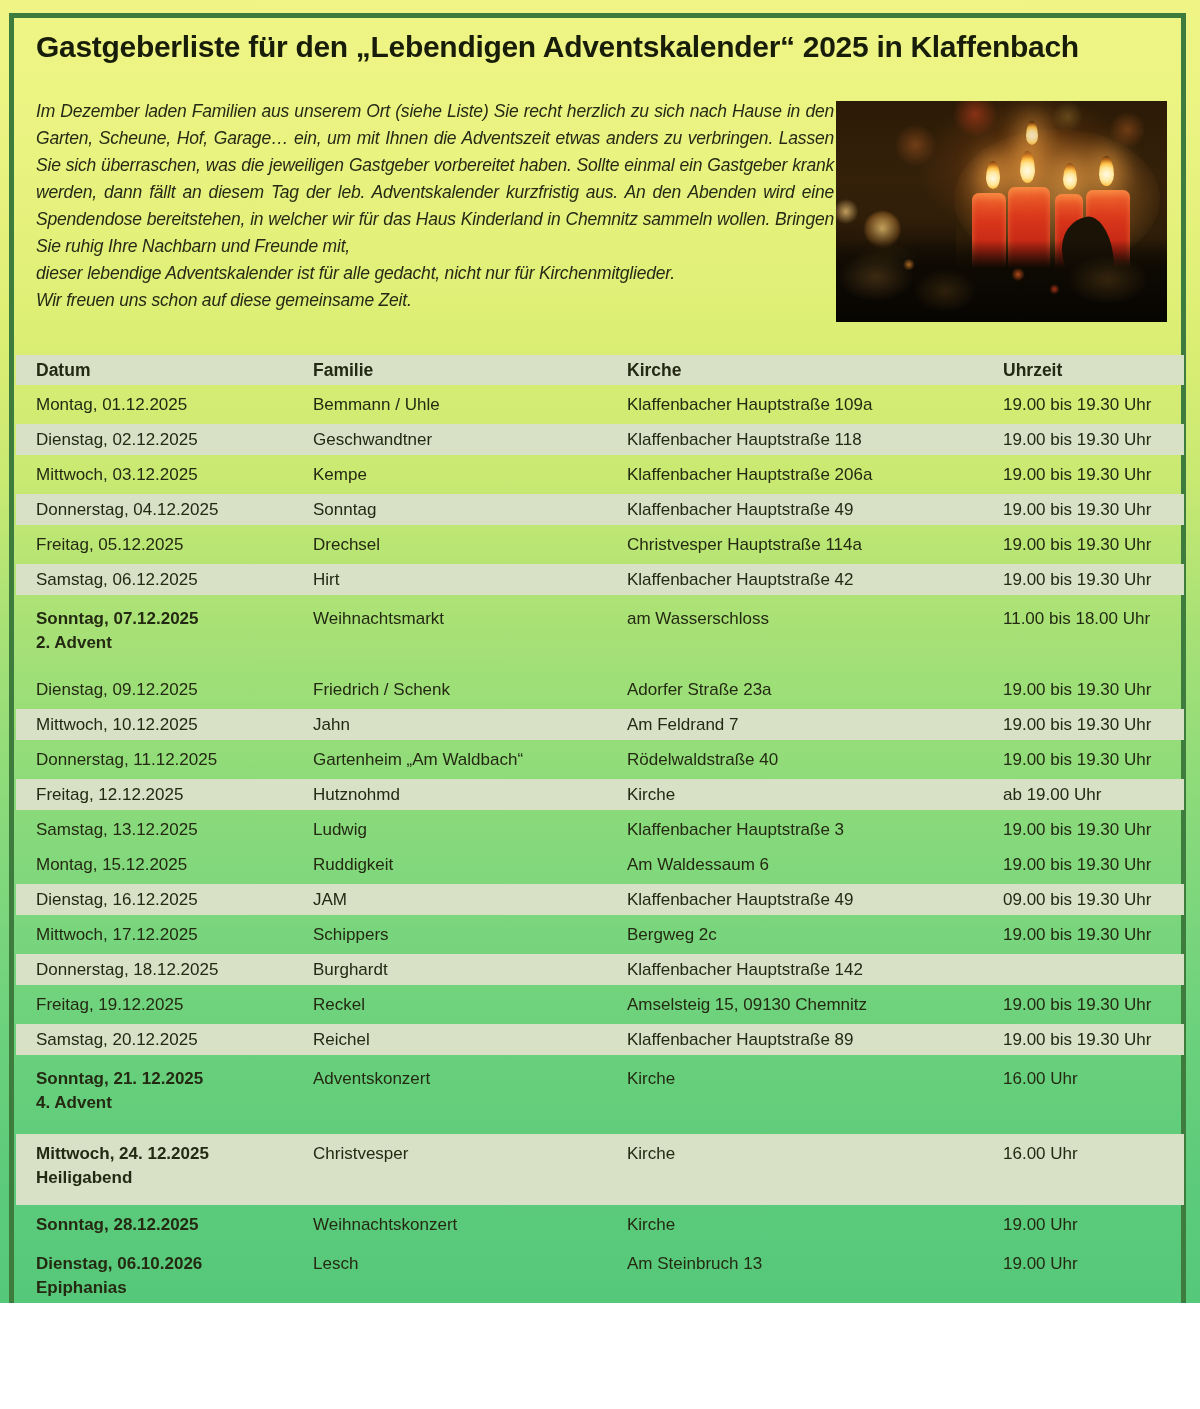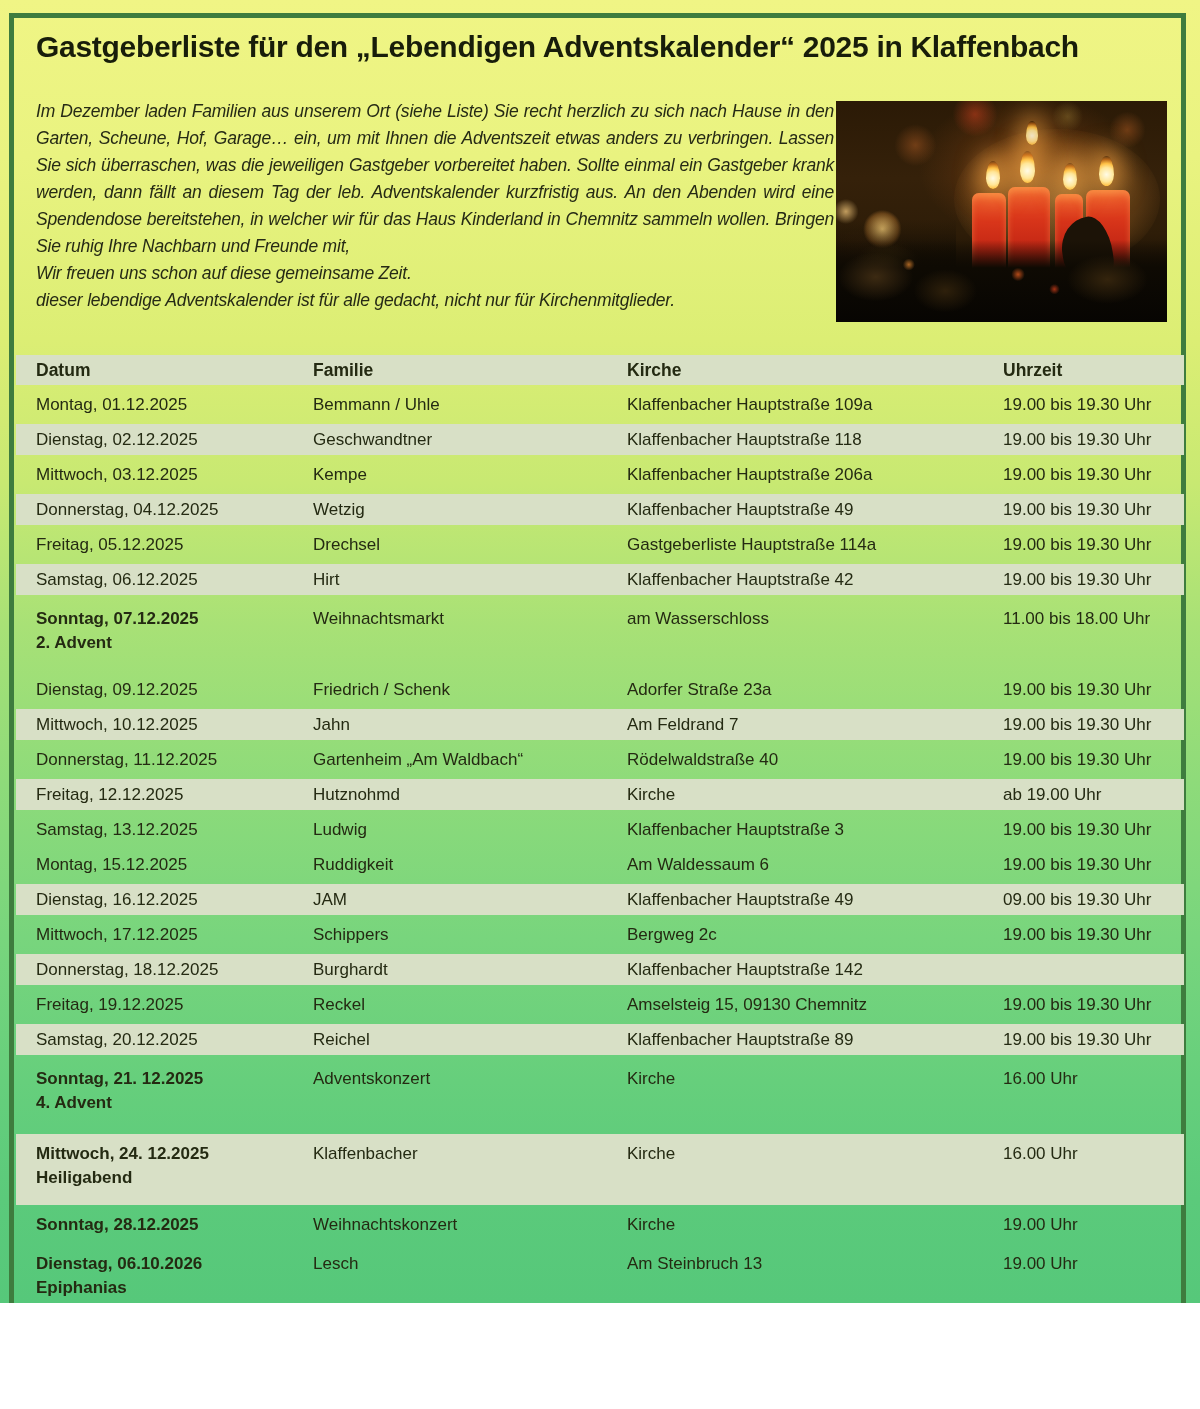--- a/index.html
+++ b/index.html
@@ -112,22 +112,22 @@
 </head>
 <body>
 
 <div id="page">
   <div id="frame"></div>
 
   <h1 id="title">Gastgeberliste für den „Lebendigen Adventskalender“ 2025 in Klaffenbach</h1>
 
   <p id="intro">
     <span class="intro-seg">Im Dezember laden Familien aus unserem Ort (siehe Liste) Sie recht herzlich zu sich nach Hause in den Garten, Scheune, Hof, Garage… ein, um mit Ihnen die Adventszeit etwas anders zu verbringen. Lassen Sie sich überraschen, was die jeweiligen Gastgeber vorbereitet haben. Sollte einmal ein Gastgeber krank werden, dann fällt an diesem Tag der leb. Adventskalender kurzfristig aus. An den Abenden wird eine Spendendose bereitstehen, in welcher wir für das Haus Kinderland in Chemnitz sammeln wollen. Bringen Sie ruhig Ihre Nachbarn und Freunde mit,</span>
+    <span class="intro-seg">dieser lebendige Adventskalender ist für alle gedacht, nicht nur für Kirchenmitglieder.</span>
     <span class="intro-seg">Wir freuen uns schon auf diese gemeinsame Zeit.</span>
-    <span class="intro-seg">dieser lebendige Adventskalender ist für alle gedacht, nicht nur für Kirchenmitglieder.</span>
   </p>
 
   <div id="photo">
     <div class="ph-bg"></div>
     <div class="glow"></div>
     <div class="candle c1"></div>
     <div class="candle c2"></div>
     <div class="candle c3"></div>
     <div class="candle c4"></div>
     <div class="flame f5"></div>
@@ -182,31 +182,31 @@
     </td>
     <td class="c-familie">Kempe</td>
     <td class="c-adresse">Klaffenbacher Hauptstraße 206a</td>
     <td class="c-uhrzeit">19.00 bis 19.30 Uhr</td>
   </tr>
         <tr class="sage single">
     <td class="c-datum">
       <span class="d1">Donnerstag, 04.12.2025</span>
       <span class="d2"></span>
     </td>
-    <td class="c-familie">Wetzig</td>
+    <td class="c-familie">Sonntag</td>
     <td class="c-adresse">Klaffenbacher Hauptstraße 49</td>
     <td class="c-uhrzeit">19.00 bis 19.30 Uhr</td>
   </tr>
         <tr class="green single">
     <td class="c-datum">
       <span class="d1">Freitag, 05.12.2025</span>
       <span class="d2"></span>
     </td>
     <td class="c-familie">Drechsel</td>
-    <td class="c-adresse">Gastgeberliste Hauptstraße 114a</td>
+    <td class="c-adresse">Christvesper Hauptstraße 114a</td>
     <td class="c-uhrzeit">19.00 bis 19.30 Uhr</td>
   </tr>
         <tr class="sage single">
     <td class="c-datum">
       <span class="d1">Samstag, 06.12.2025</span>
       <span class="d2"></span>
     </td>
     <td class="c-familie">Hirt</td>
     <td class="c-adresse">Klaffenbacher Hauptstraße 42</td>
     <td class="c-uhrzeit">19.00 bis 19.30 Uhr</td>
@@ -326,21 +326,21 @@
     </td>
     <td class="c-familie">Adventskonzert</td>
     <td class="c-adresse">Kirche</td>
     <td class="c-uhrzeit">16.00 Uhr</td>
   </tr>
         <tr class="sage double bold-date">
     <td class="c-datum">
       <span class="d1">Mittwoch, 24. 12.2025</span>
       <span class="d2">Heiligabend</span>
     </td>
-    <td class="c-familie">Klaffenbacher</td>
+    <td class="c-familie">Christvesper</td>
     <td class="c-adresse">Kirche</td>
     <td class="c-uhrzeit">16.00 Uhr</td>
   </tr>
         <tr class="green single bold-date">
     <td class="c-datum">
       <span class="d1">Sonntag, 28.12.2025</span>
       <span class="d2"></span>
     </td>
     <td class="c-familie">Weihnachtskonzert</td>
     <td class="c-adresse">Kirche</td>

